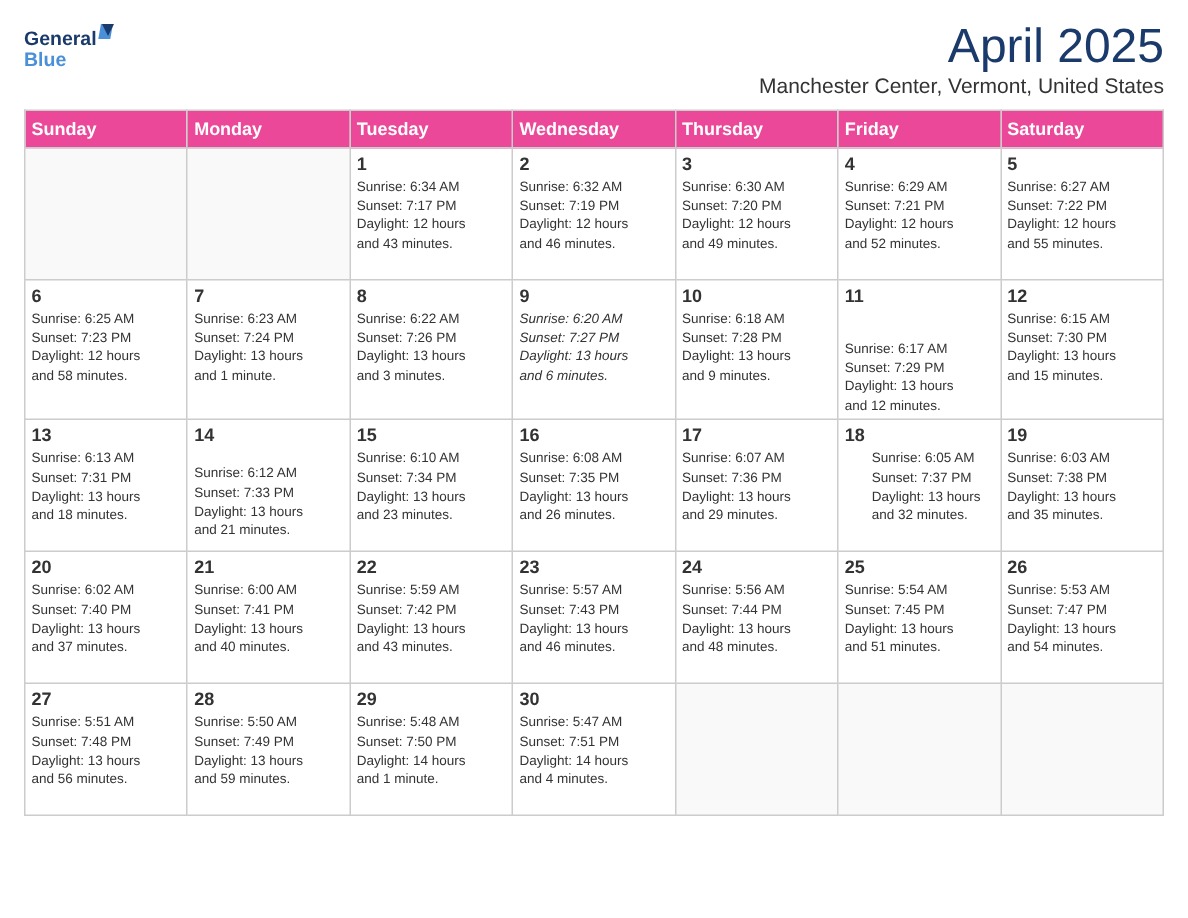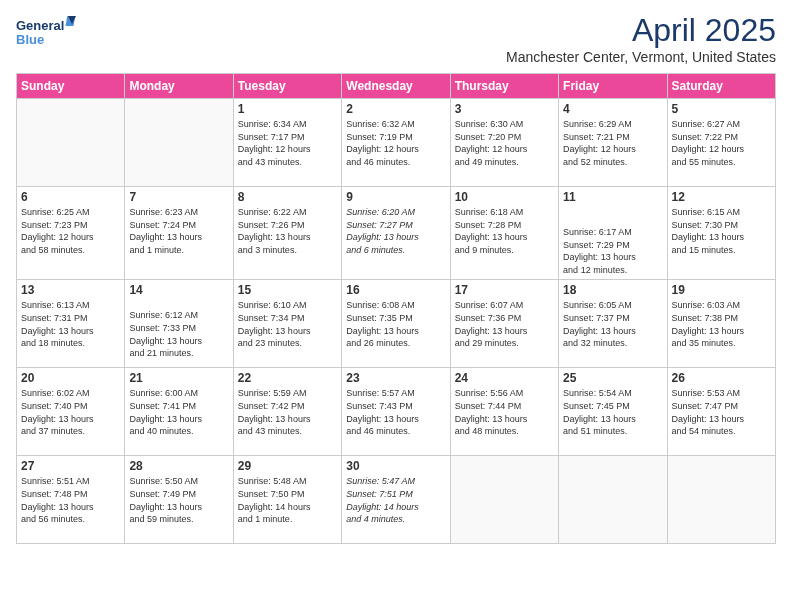--- a/index.html
+++ b/index.html
@@ -231,21 +231,21 @@
           </td>
           <td>
             <span class="day-num">17</span>
             <div class="day-info" style="white-space: pre-line;">Sunrise: 6:07 AM
 Sunset: 7:36 PM
 Daylight: 13 hours
 and 29 minutes.</div>
           </td>
           <td>
             <span class="day-num">18</span>
-            <div class="day-info" style="white-space: pre-line;">Sunrise: 6:05 AM
+            <div class="day-info" style="white-space: pre-line; margin-left: 18px;">Sunrise: 6:05 AM
 Sunset: 7:37 PM
 Daylight: 13 hours
 and 32 minutes.</div>
           </td>
           <td>
             <span class="day-num">19</span>
             <div class="day-info" style="white-space: pre-line;">Sunrise: 6:03 AM
 Sunset: 7:38 PM
 Daylight: 13 hours
 and 35 minutes.</div>
@@ -319,21 +319,21 @@
           </td>
           <td>
             <span class="day-num">29</span>
             <div class="day-info" style="white-space: pre-line;">Sunrise: 5:48 AM
 Sunset: 7:50 PM
 Daylight: 14 hours
 and 1 minute.</div>
           </td>
           <td>
             <span class="day-num">30</span>
-            <div class="day-info" style="white-space: pre-line; font-style: italic;">Sunrise: 5:47 AM
+            <div class="day-info" style="white-space: pre-line;">Sunrise: 5:47 AM
 Sunset: 7:51 PM
 Daylight: 14 hours
 and 4 minutes.</div>
           </td>
           <td class="empty"></td>
           <td class="empty"></td>
           <td class="empty"></td>
         </tr>
       </tbody>
   </table>

